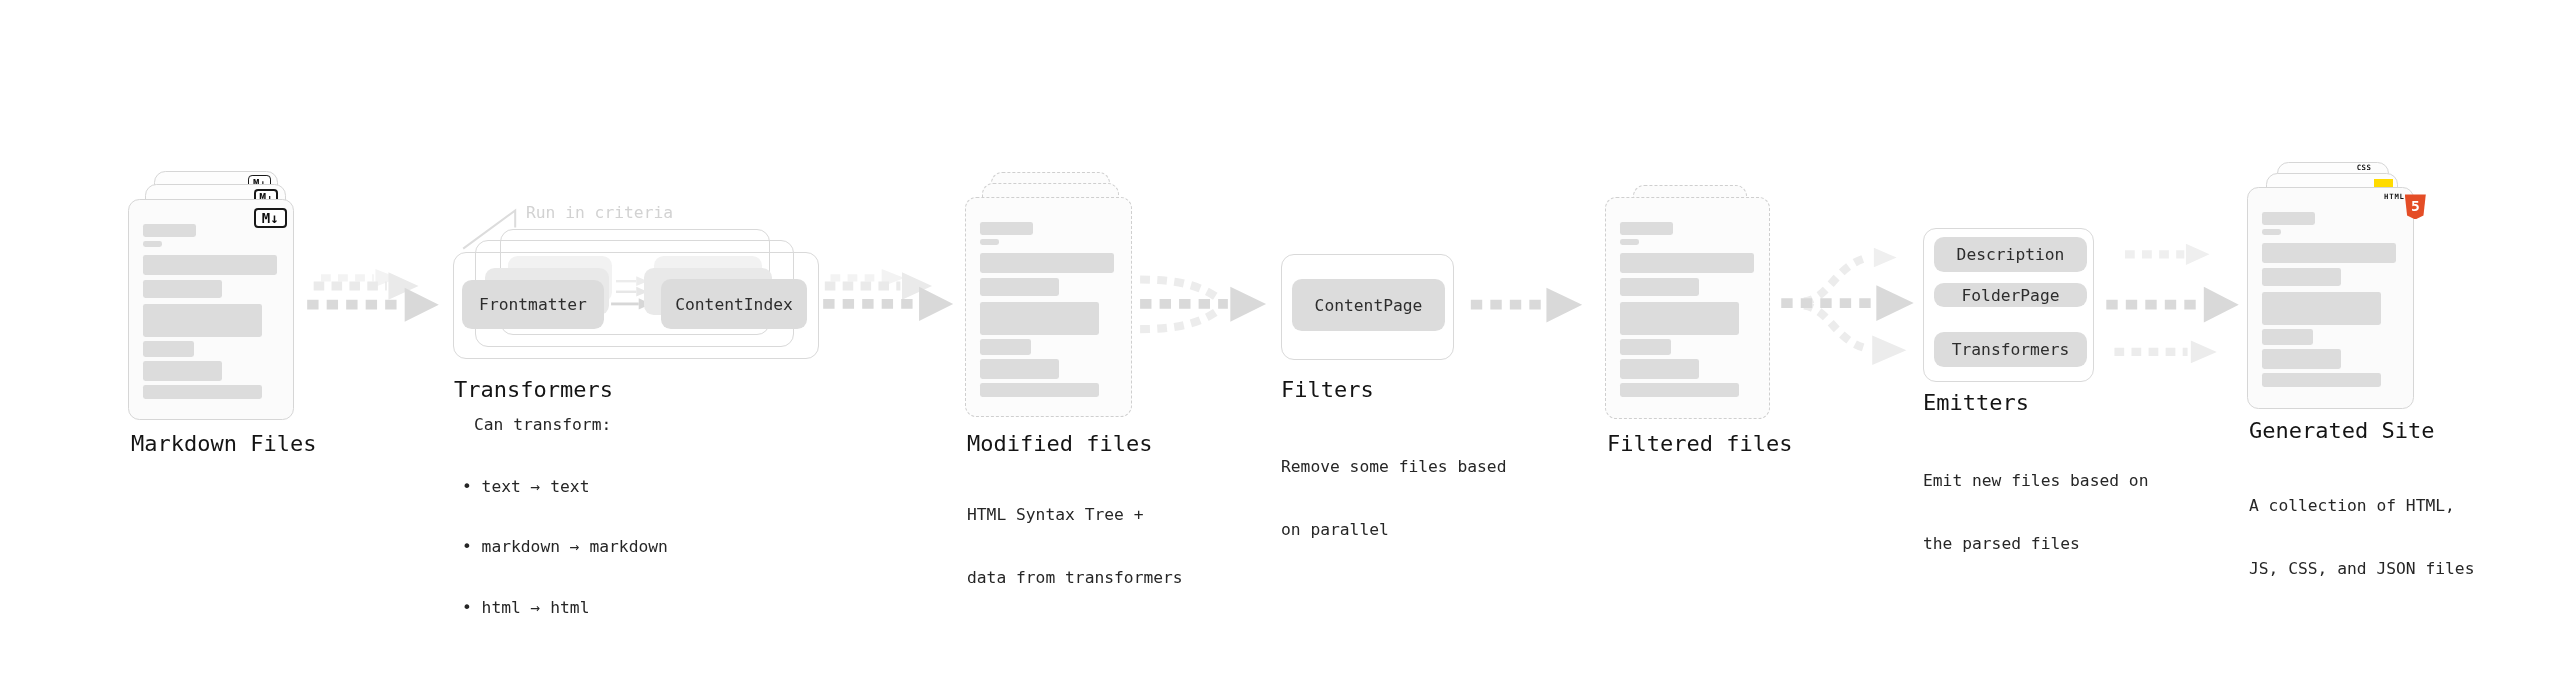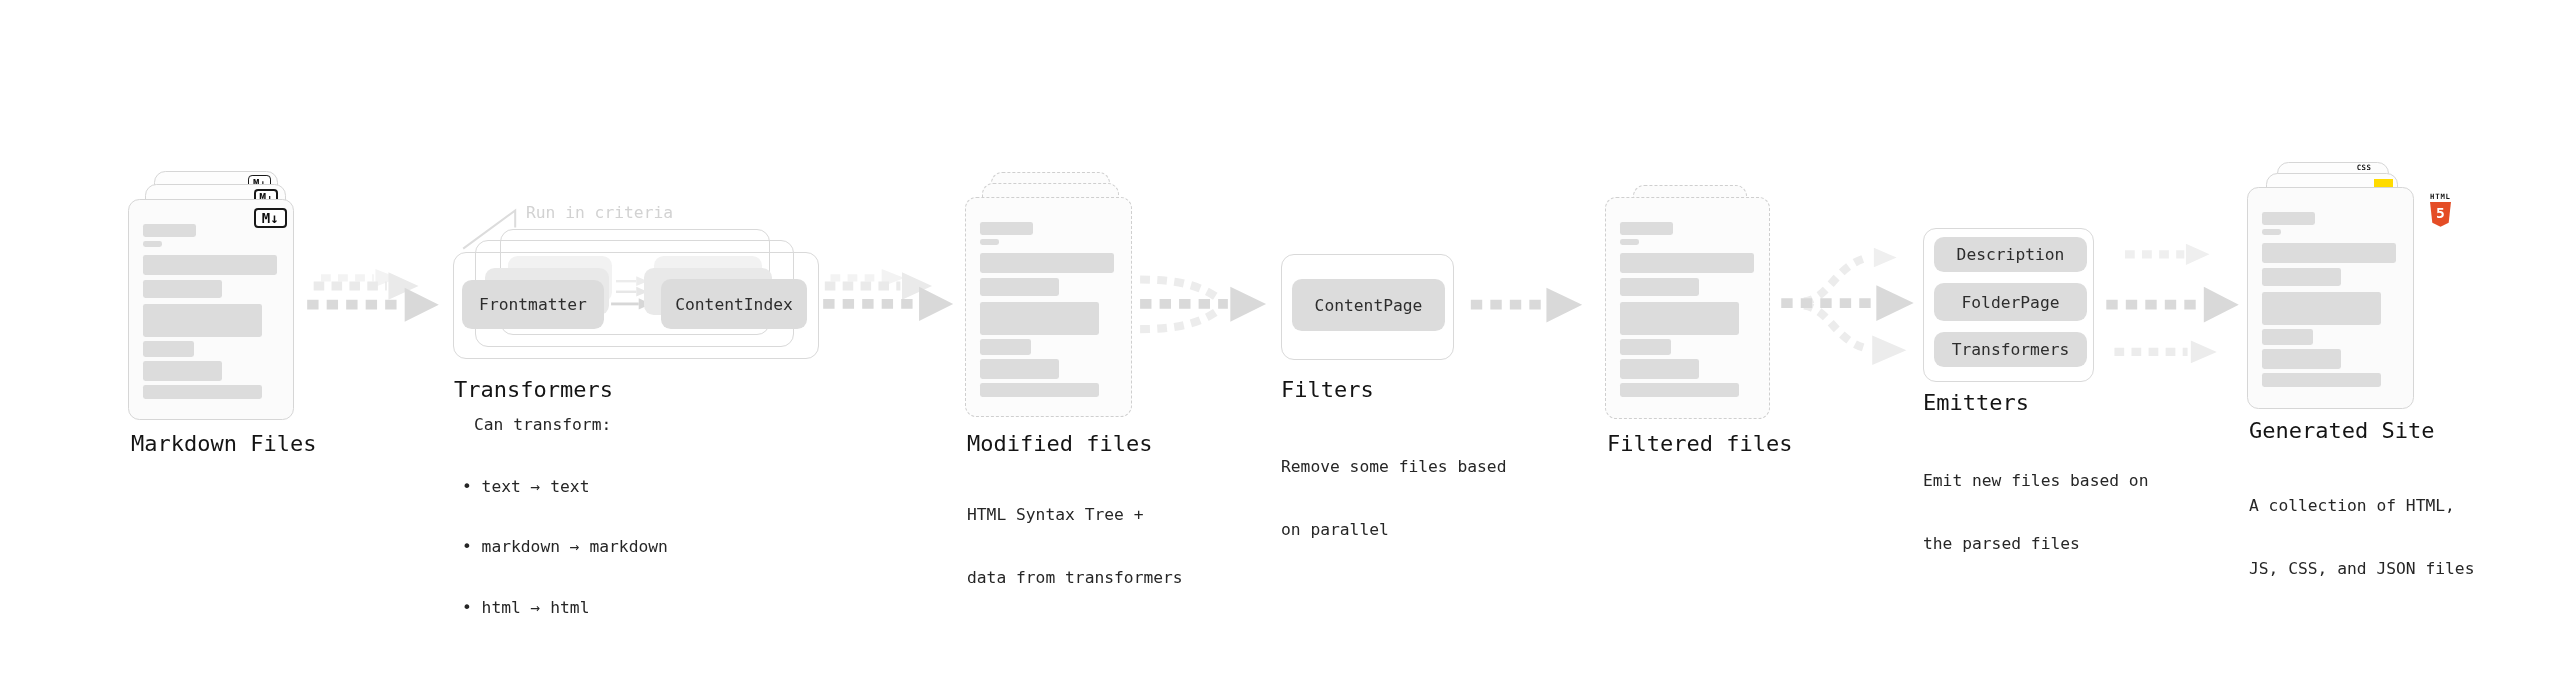--- a/index.html
+++ b/index.html
@@ -27,21 +27,21 @@
   .mdbadge{position:absolute;background:#ffffff;border:2.4px solid #181818;border-radius:4.1px;color:#111;
            font-weight:bold;display:flex;align-items:center;justify-content:center;box-sizing:border-box;}
   .mdbadge.lg{font-size:14px;}
   .mdbadge.md{font-size:11.4px;border-width:2px;}
   .mdbadge.sm{font-size:10.6px;border-width:1.6px;}
 
   .cssbadge{position:absolute;display:flex;flex-direction:column;align-items:center;}
   .cssbadge .txt{font-size:7.3px;font-weight:bold;color:#161616;letter-spacing:0.4px;line-height:6.5px;}
   .cssbadge .bluebar{width:18px;height:3.3px;margin-top:0.8px;}
   .jsbadge{position:absolute;}
-  .html5badge{position:absolute;display:flex;flex-direction:column;align-items:flex-start;margin-left:46px;}
+  .html5badge{position:absolute;display:flex;flex-direction:row;align-items:flex-start;}
   .html5badge .txt{font-size:7.3px;font-weight:bold;color:#161616;letter-spacing:0.8px;line-height:7.3px;}
   .html5badge .shield{width:21px;height:25px;margin-top:1.6px;display:flex;align-items:center;justify-content:center;
       clip-path:polygon(0% 0%,100% 0%,89% 84%,50% 100%,11% 84%);}
   .html5badge .five{color:#ffffff;font-size:14.6px;font-weight:bold;line-height:14.6px;margin-top:-1.6px;}
 </style>
 </head>
 <body>
 
 <div id="canvas">
 
@@ -189,21 +189,21 @@
         <div class="bar" style="left: 14px; top: 141px; width: 51px; height: 16.3px;"></div>
         <div class="bar" style="left: 14px; top: 161px; width: 79px; height: 19.5px;"></div>
         <div class="bar" style="left: 14px; top: 185px; width: 119px; height: 14px;"></div>
       </div>
     <div class="title" style="left:1607px;top:431px">Filtered files</div>
   </div>
 
   <div>
     <div class="obox" style="left:1923px;top:228px;width:171px;height:154px"></div>
     <div class="pill" style="left:1934px;top:237px;width:153px;height:35px">Description</div>
-    <div class="pill" style="left:1934px;top:283px;width:153px;height:38px">FolderPage</div>
+    <div class="pill" style="left:1934px;top:283px;width:153px;height:24px">FolderPage</div>
     <div class="pill" style="left:1934px;top:332px;width:153px;height:35px">Transformers</div>
     <div class="title" style="left:1923px;top:390px">Emitters</div>
     <div class="body-text" style="left:1923px;top:428px">
       <div>Emit new files based on</div>
       <div>the parsed files</div>
     </div>
   </div>
 
   <div>
     <div class="doc backlayer" style="left:2277px;top:162px;width:112px;height:89px">

